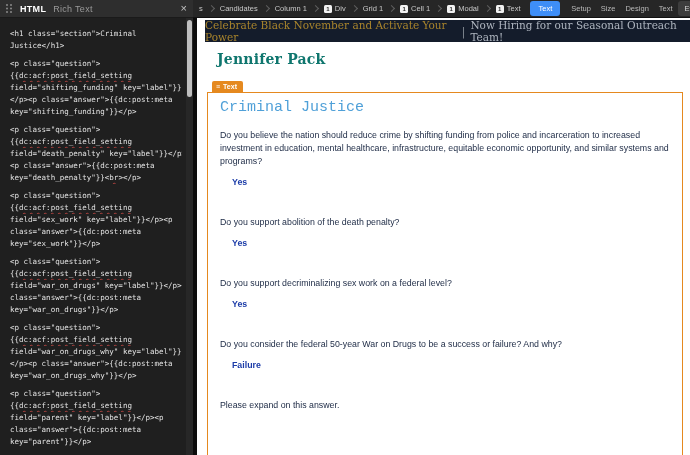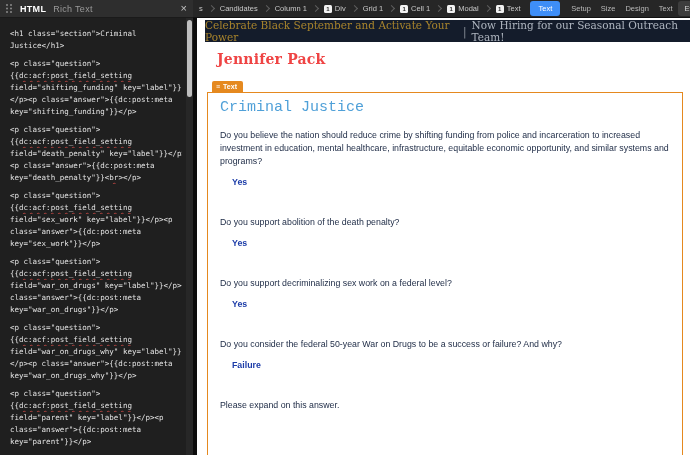--- a/index.html
+++ b/index.html
@@ -86,21 +86,21 @@
     margin:2px 0 0 8px; height:22px; background:#141c2b;
     display:flex; align-items:center; justify-content:center;
     font-family:"DejaVu Serif", serif; font-size:10.5px; gap:5px;
   }
   .banner-link { color:#a8842c; }
   .banner-sep { color:#8d939c; }
   .banner-rest { color:#aeb5bf; }
 
   .candidate-name {
     margin:9px 0 7px 20px; font-family:"DejaVu Serif", serif; font-weight:bold;
-    font-size:14px; color:#ef4444; letter-spacing:.2px;
+    font-size:14px; color:#0f766e; letter-spacing:.2px;
   }
 
   .sel-badge {
     display:inline-flex; align-items:center; gap:3px;
     margin:0 0 0 15px; background:#e5891f; color:#fff;
     font-size:7px; font-weight:bold; padding:2px 6px 2px 4px;
     border-radius:2px 2px 0 0; vertical-align:bottom;
   }
   .sel-badge .badge-ic { font-size:7px; line-height:1; }
 
@@ -225,21 +225,21 @@
     </div>
 
   <div class="v-scrollbar">
     <div class="v-thumb"></div>
   </div>
 
   <div class="gutter"></div>
 
   <div class="preview">
     <div class="banner">
-      <span class="banner-link">Celebrate Black September and Activate Your Power</span>
+      <span class="banner-link">Celebrate Black November and Activate Your Power</span>
       <span class="banner-sep">|</span>
       <span class="banner-rest">Now Hiring for our Seasonal Outreach Team!</span>
     </div>
 
     <div class="candidate-name">Jennifer Pack</div>
 
     <span class="sel-badge">
       <span class="badge-ic">≡</span>
       <span>Text</span>
     </span>

